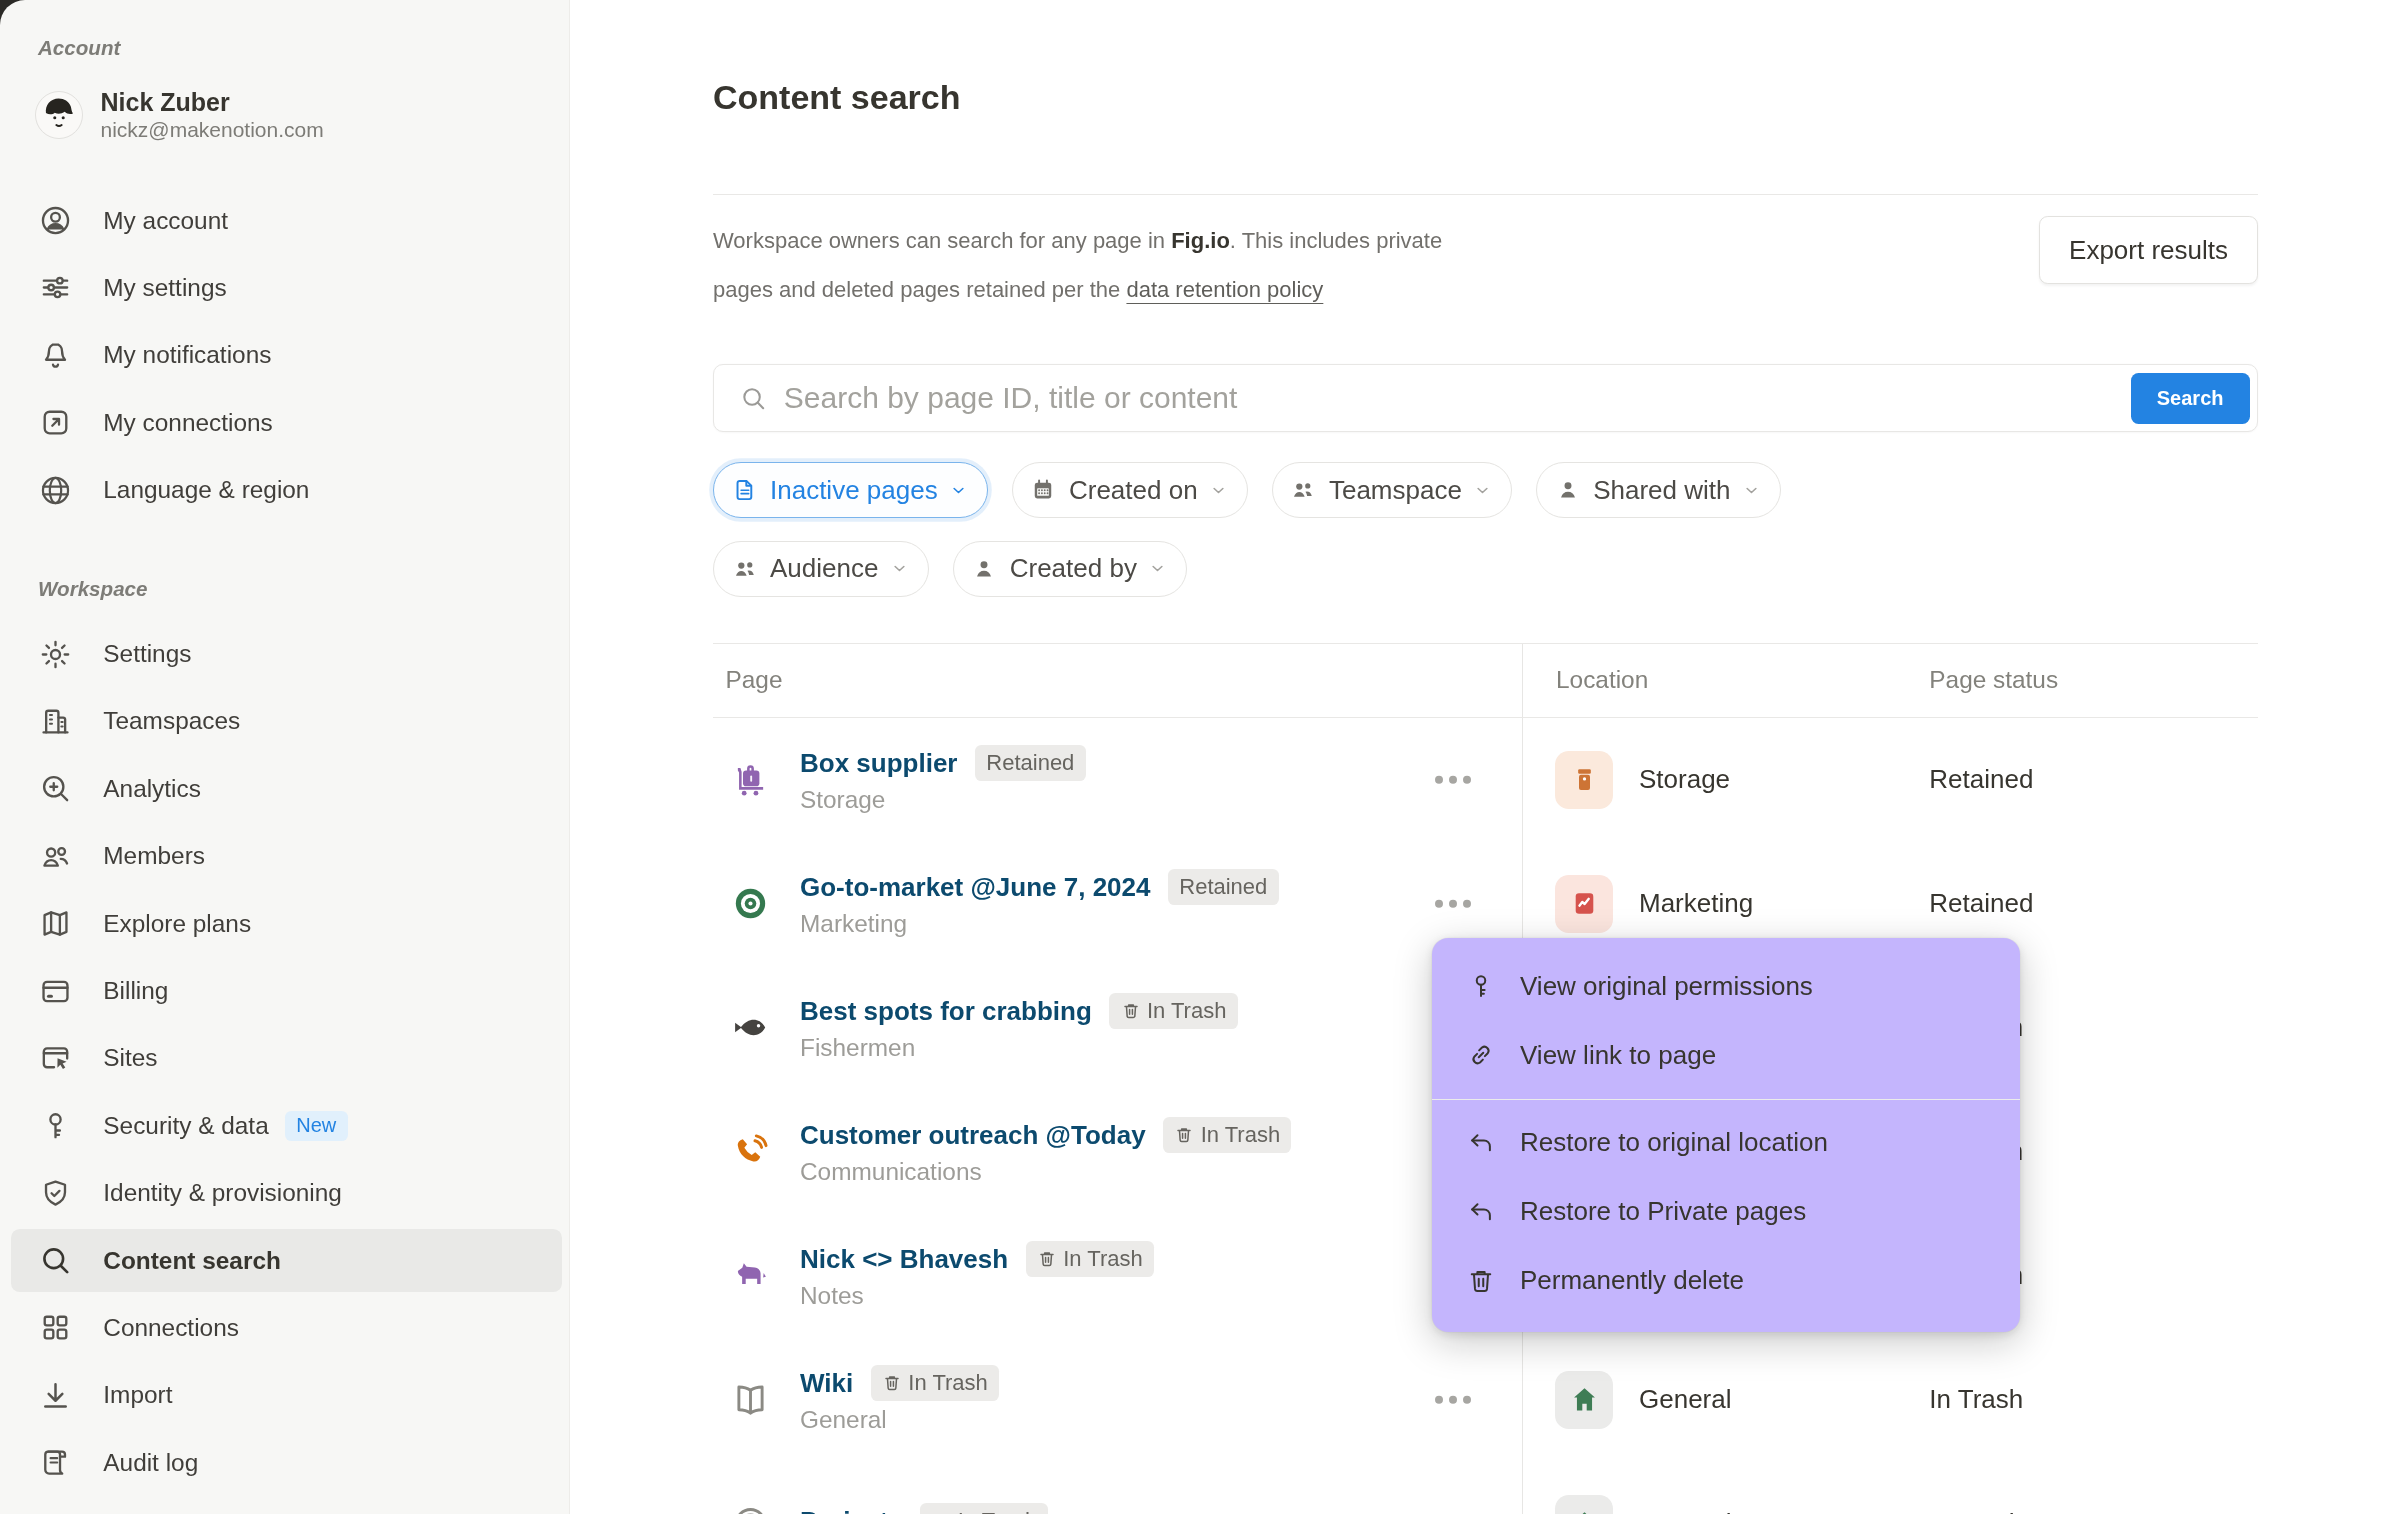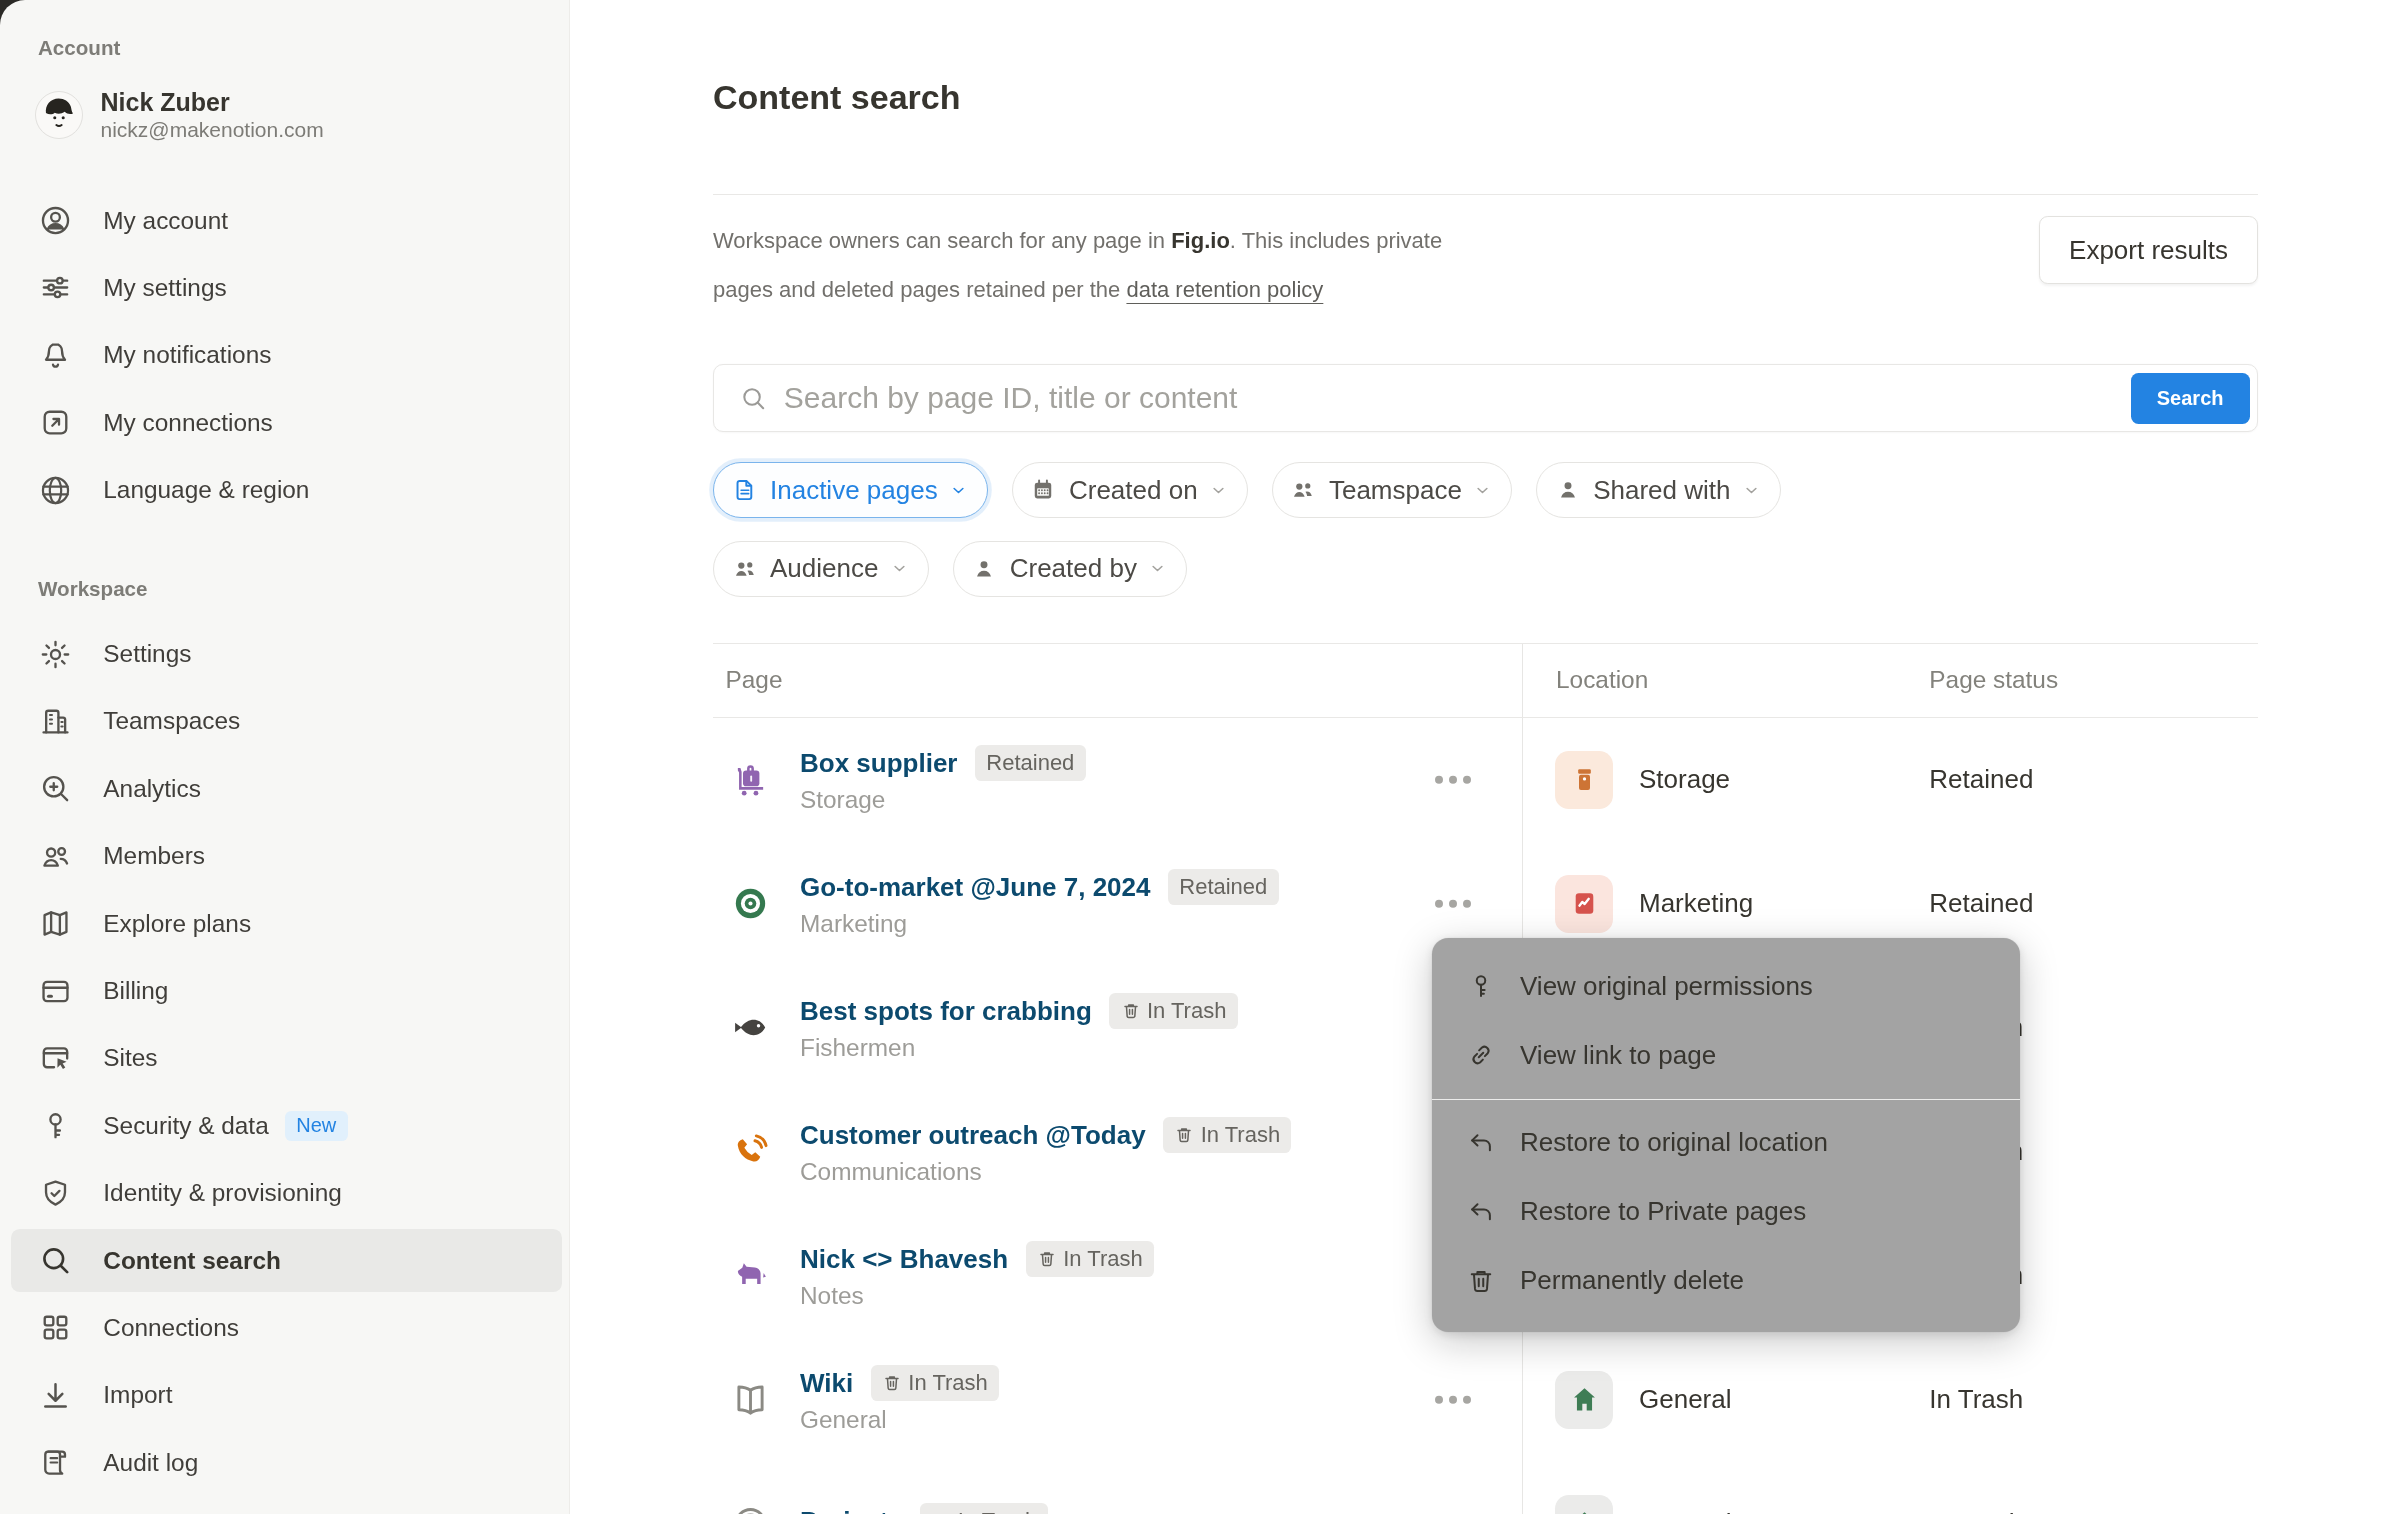--- a/index.html
+++ b/index.html
@@ -11,21 +11,21 @@
   }
   svg{display:block;}
   
   .app-corner{position:absolute;left:0;top:0;width:56px;height:56px;background:#2b2a27;z-index:0;}
   
   .sidebar{
     position:absolute;left:0;top:0;bottom:0;width:570px;box-sizing:border-box;
     background:#f7f7f5;border-right:0.6px solid #edece9;border-top-left-radius:25px;
     z-index:2;padding-top:35px;
   }
-  .sec-label{margin-left:38px;height:25px;font-size:20.6px;font-weight:700;color:#7d7c77;display:flex;align-items:center;}
+  .sec-label{margin-left:38px;height:25px;font-size:20.6px;font-weight:700;color:#7d7c77;display:flex;align-items:center;font-style:italic;}
   .account-row{display:flex;align-items:center;margin:25px 0 0 35px;height:60px;}
   .avatar{width:46px;height:46px;border-radius:50%;background:#f1f0ee;border:0.6px solid #e3e2df;overflow:hidden;flex:none;}
   .acc-text{margin-left:17.5px;}
   .acc-name{font-size:25px;font-weight:700;color:#37352f;line-height:30px;}
   .acc-email{font-size:21px;color:#7d7c77;line-height:26px;}
   .nav{margin-top:44px;}
   .nav.ws{margin-top:21px;text-align:center;}
   .ws-label{margin-top:55px;}
   .sitem{
     height:63px;margin:0 7.5px 4.4px 11.3px;border-radius:8.8px;
@@ -108,21 +108,21 @@
   .dots i{width:8.1px;height:8.1px;border-radius:50%;background:#a7a6a2;}
   .loc-tile{width:58px;height:58px;border-radius:13.8px;margin-left:32px;flex:none;display:flex;align-items:center;justify-content:center;}
   .loc-tile.peach{background:#fbe9dc;}
   .loc-tile.peach2{background:#fbe5de;}
   .loc-tile.gray{background:#ebebea;}
   .loc-label{margin-left:26px;font-size:26px;color:#37352f;}
   .status-text{font-size:26px;color:#37352f;}
   
   .ctx-menu{
     position:absolute;left:862px;top:938px;width:588px;box-sizing:border-box;
-    background:#a3a3a3;border-radius:16.3px;padding:13.8px 0 16.3px 0;z-index:5;
+    background:#c4b5fd;border-radius:16.3px;padding:13.8px 0 16.3px 0;z-index:5;
     box-shadow:0 0 0 0.6px rgba(15,15,15,.04),0 10px 38px rgba(15,15,15,.22),0 2.5px 8.8px rgba(15,15,15,.10);
   }
   .mitem{height:69px;display:flex;align-items:center;padding-left:34px;gap:24px;cursor:pointer;font-size:26px;color:#37352f;}
   .mitem .mic{width:30px;height:30px;color:#37352f;flex:none;}
   .mitem .mic svg{width:30px;height:30px;}
   .mdivider{border:none;border-top:1.3px solid #ececeb;margin:8.8px 0;}
 </style>
 </head>
 <body>
 

